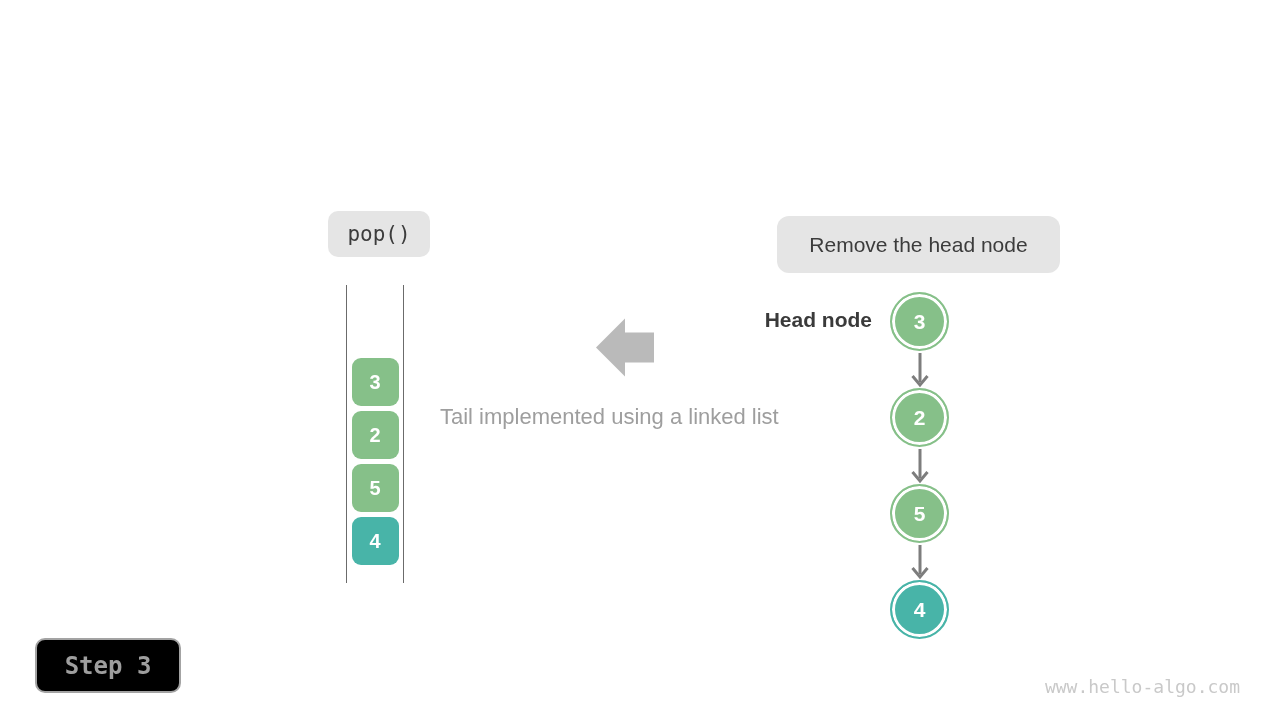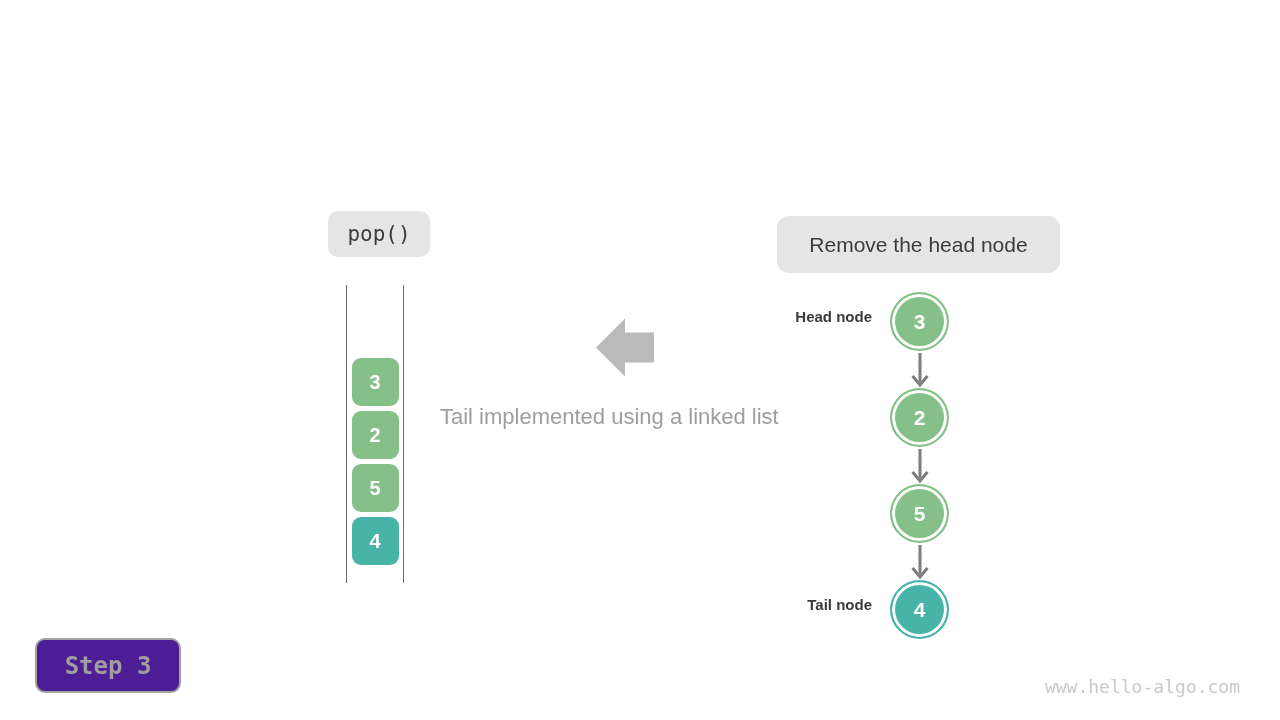--- a/index.html
+++ b/index.html
@@ -43,27 +43,27 @@
     box-shadow:inset 0 0 0 3px #ffffff;
     display:flex;align-items:center;justify-content:center;
     color:#fff;font-size:21px;font-weight:bold;box-sizing:content-box;
   }
   .node-0{top:292px;} .node-1{top:388px;} .node-2{top:484px;} .node-3{top:580px;}
   .connector{position:absolute;left:908px;width:24px;height:36px;}
   .conn-0{top:352px;} .conn-1{top:448px;} .conn-2{top:544px;}
   .connector line,.connector polyline{stroke:#7d7d7d;stroke-width:3;fill:none;}
   .node-label{
     position:absolute;width:200px;text-align:right;left:672px;
-    font-size:15px;font-weight:bold;color:#3a3a3a;white-space:nowrap;
+    font-size:21px;font-weight:bold;color:#3a3a3a;white-space:nowrap;
   }
   .head-label{top:308px;} .tail-label{top:596px;}
   
   .step-badge{
     position:absolute;left:35px;top:638px;width:146px;height:55px;
-    background:#4c1d95;border:2px solid #a3a3a3;border-radius:10px;
+    background:#000000;border:2px solid #a3a3a3;border-radius:10px;
     box-sizing:border-box;display:flex;align-items:center;justify-content:center;
     font-family:"DejaVu Sans Mono","Liberation Mono",monospace;
     font-weight:bold;font-size:24px;color:#9e9e9e;
   }
   
   .watermark{
     position:absolute;right:40px;top:676px;
     font-family:"DejaVu Sans Mono","Liberation Mono",monospace;
     font-size:18px;color:#c9c9c9;
   }
@@ -96,21 +96,20 @@
     </div>
   </div>
 
   <svg class="big-arrow" width="60" height="60" viewBox="0 0 60 60">
     <polygon points="0,29.5 29,0.5 29,14.5 58,14.5 58,44.5 29,44.5 29,58.5" fill="#bababa"></polygon>
   </svg>
 
   <div class="caption">Tail implemented using a linked list</div>
 
   <div class="node-label head-label">Head node</div>
-  <div class="node-label tail-label">Tail node</div>
 
   <div class="node node-0" style="background: rgb(134, 192, 137); border-color: rgb(134, 192, 137);">
     <span>3</span>
   </div>
   <div class="node node-1" style="background: rgb(134, 192, 137); border-color: rgb(134, 192, 137);">
     <span>2</span>
   </div>
   <div class="node node-2" style="background: rgb(134, 192, 137); border-color: rgb(134, 192, 137);">
     <span>5</span>
   </div>

